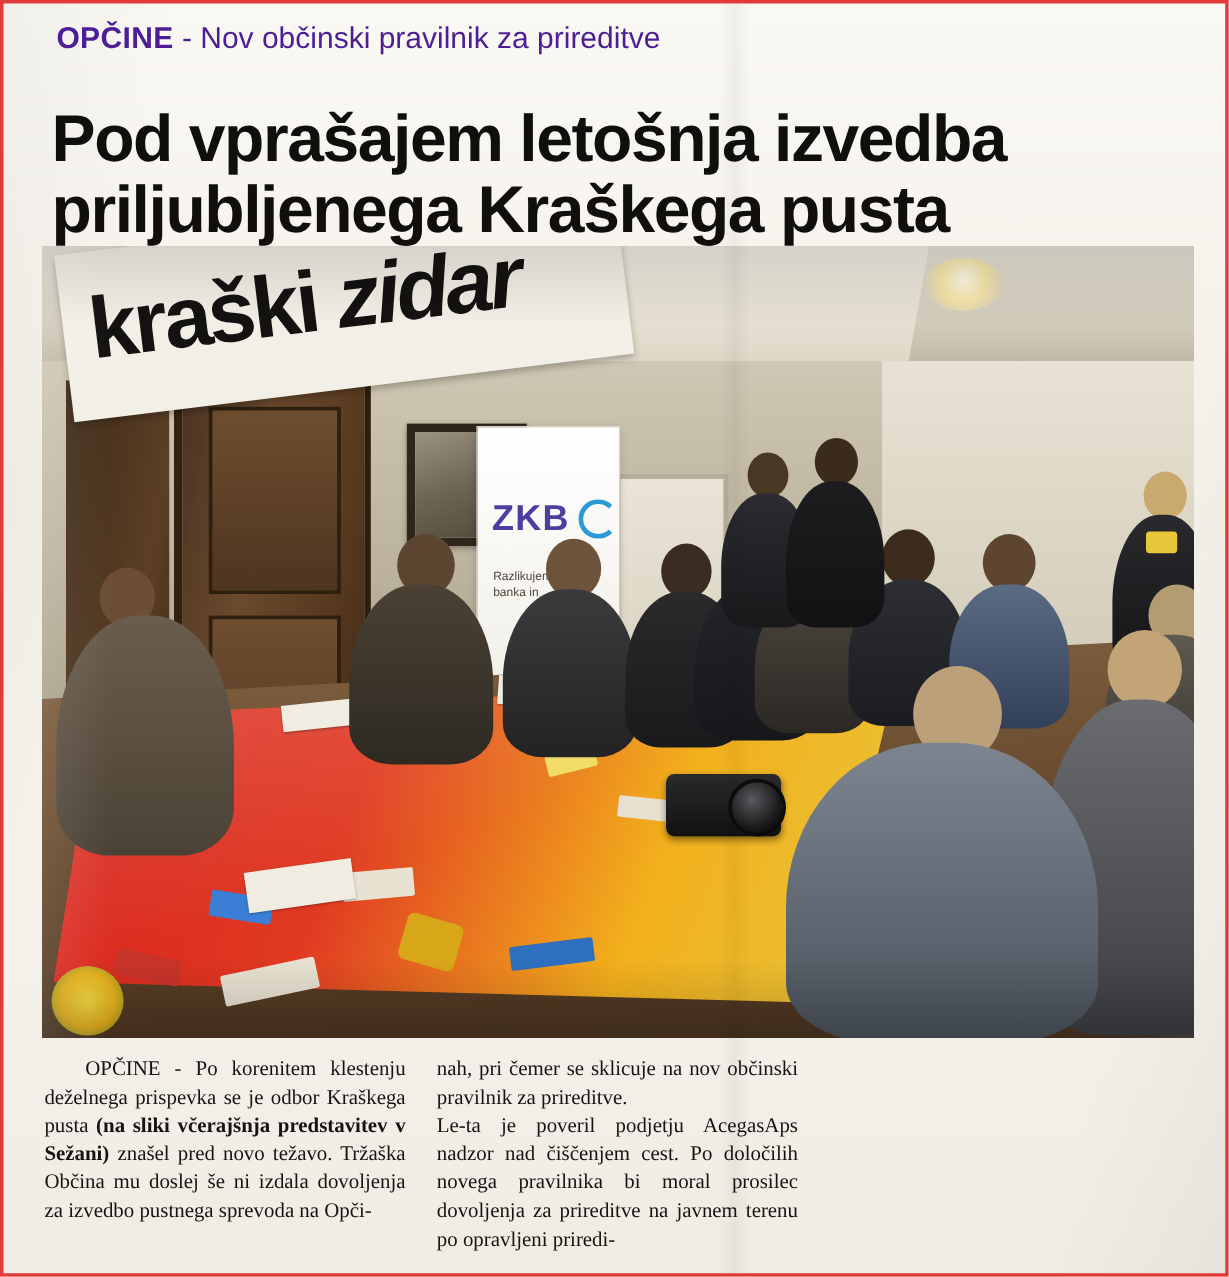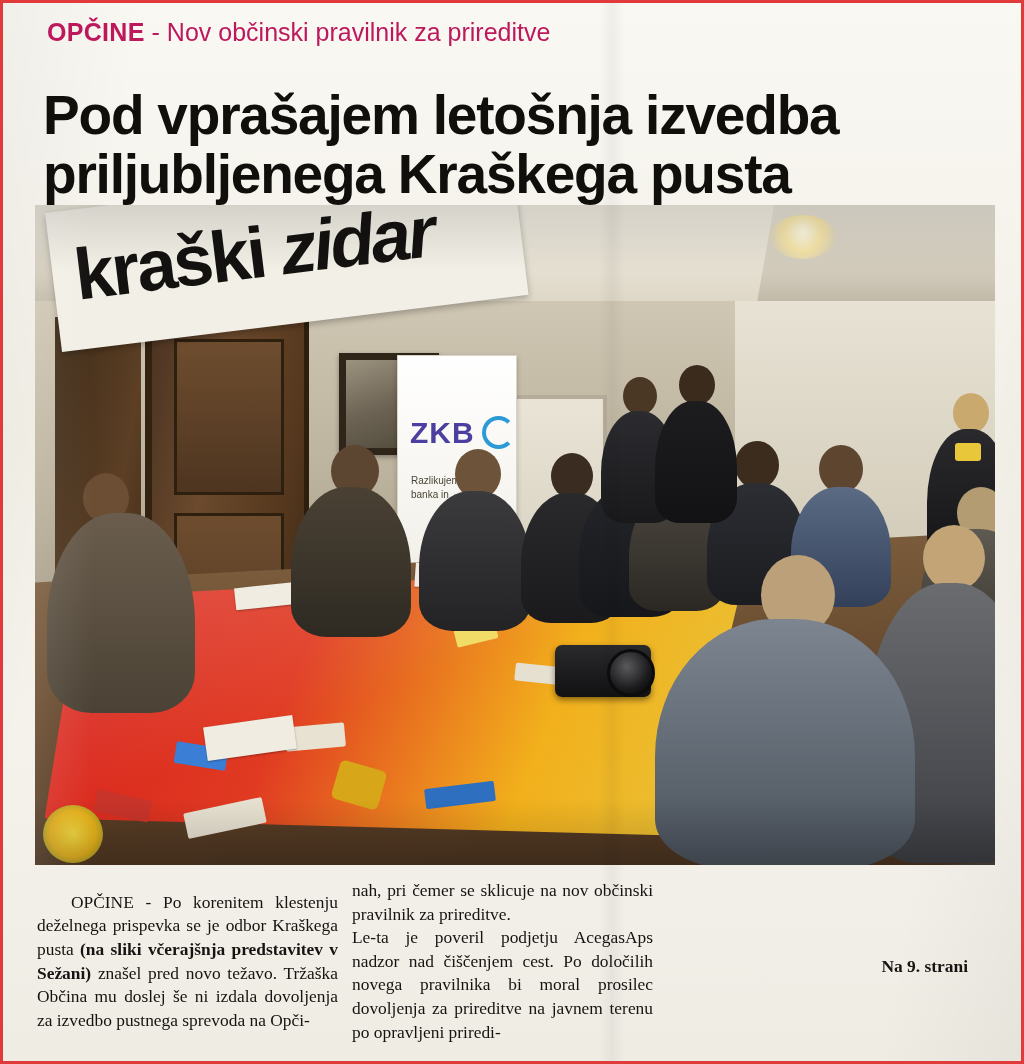--- a/index.html
+++ b/index.html
@@ -32,21 +32,21 @@
 
   
   .kicker {
     position: absolute;
     left: 44px;
     top: 14px;
     width: 940px;
     font-family: "Liberation Sans", sans-serif;
     font-size: 25px;
     line-height: 30px;
-    color: #be185d;
+    color: #4c1d95;
     white-space: nowrap;
   }
   .kicker .lead {
     font-weight: bold;
     letter-spacing: 0.3px;
   }
   .kicker .rest {
     font-weight: normal;
   }
 
@@ -299,22 +299,21 @@
     pointer-events: none;
   }
 
   
   .columns {
     position: absolute;
     left: 34px;
     top: 876px;
     width: 956px;
     display: flex;
-    gap: 14px;
-    align-items: center;
+    gap: 26px;
   }
   .col {
     width: 301px;
     font-family: "Liberation Serif", serif;
     font-size: 17.4px;
     line-height: 23.6px;
     color: #161412;
     text-align: justify;
     hyphens: manual;
   }
@@ -468,18 +467,17 @@
 
   <div class="columns">
     <div class="col">
       <p class="indent"><span>OPČINE - Po korenitem klestenju deželnega prispevka se je odbor Kraškega pusta </span><b>(na sliki včerajšnja predstavitev v Sežani)</b><span> znašel pred novo težavo. Tržaška Občina mu doslej še ni izdala dovoljenja za izvedbo pustnega sprevoda na Opči-</span></p>
     </div>
     <div class="col">
       <p style="white-space:pre-line;">nah, pri čemer se sklicuje na nov občinski pravilnik za prireditve.
 Le-ta je poveril podjetju AcegasAps nadzor nad čiščenjem cest. Po določilih novega pravilnika bi moral prosilec dovoljenja za prireditve na javnem terenu po opravljeni priredi-</p>
     </div>
     <div class="col">
-      <div class="jump">Na 9. strani</div>
     </div>
   </div>
 
   <div class="fold" style="left:596px;"></div>
 </div>
 
 </body></html>

